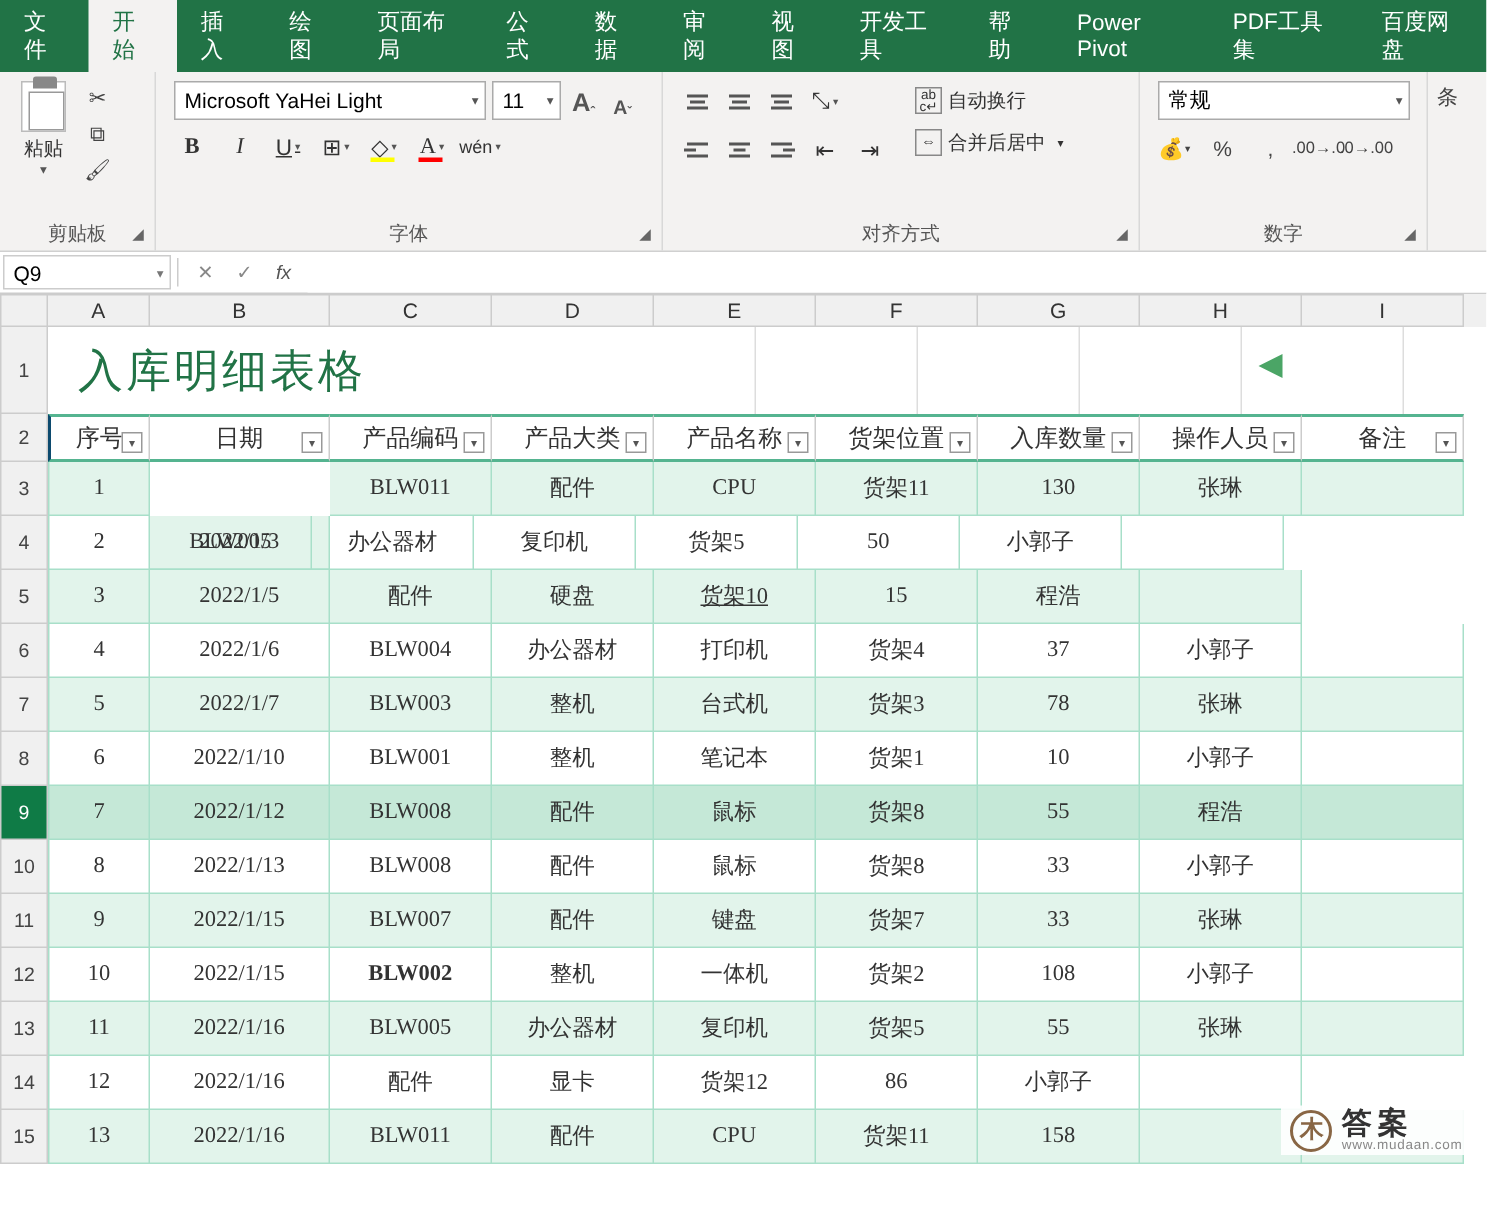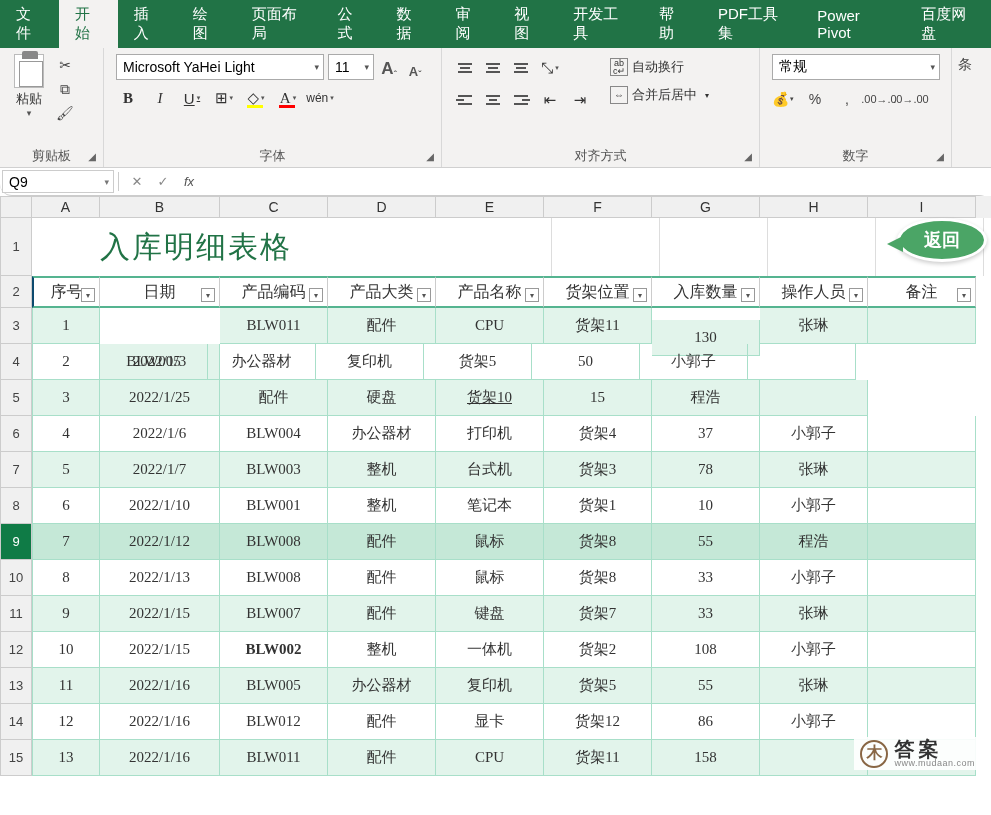--- a/index.html
+++ b/index.html
@@ -45,21 +45,21 @@
   .wrap-btn svg, .wrap-btn .wi { width:18px; height:18px;}
   
   .number-group-content { flex-direction: column; gap: 8px; padding: 2px 4px; }
   .number-combo { width: 168px; }
   .num-row { display:flex; gap:10px; align-items:center;}
   .num-btn { width:22px; height:22px; display:flex; align-items:center; justify-content:center; font-size:14px; color:#444; cursor:pointer;}
   
   .ribbon-right-edge { display:flex; align-items:flex-start; padding:8px 6px; font-size:14px; color:#444;}
   
   
-  .name-fx-row { display:flex; height:28px; border-bottom:1px solid #ccc; background:#fff; align-items:stretch;border-radius:12px;}
+  .name-fx-row { display:flex; height:28px; border-bottom:1px solid #ccc; background:#fff; align-items:stretch;}
   .name-box { width:112px; border:1px solid #ccc; margin:2px; background:#fff; display:flex; align-items:center; padding:0 6px; font-size:14px; position:relative; cursor:text;}
   .name-box .dd { position:absolute; right:4px; font-size:9px; color:#777;}
   .fx-btns { display:flex; align-items:center; gap:2px; padding:0 4px;}
   .fx-btn { width:24px; height:22px; display:flex; align-items:center; justify-content:center; color:#888; font-size:13px; cursor:pointer;}
   .fx-btn.fx { font-style:italic; color:#555;}
   .formula-input { flex:1; border:none; outline:none; padding:0 8px; font-size:14px;}
   .fx-sep { width:1px; background:#ccc; margin:4px 2px;}
   
   
   .grid-wrap { position:relative; flex:1; overflow:hidden; background:#fff;}
@@ -112,22 +112,22 @@
     <div class="ribbon-tab active">开始</div>
     <div class="ribbon-tab">插入</div>
     <div class="ribbon-tab">绘图</div>
     <div class="ribbon-tab">页面布局</div>
     <div class="ribbon-tab">公式</div>
     <div class="ribbon-tab">数据</div>
     <div class="ribbon-tab">审阅</div>
     <div class="ribbon-tab">视图</div>
     <div class="ribbon-tab">开发工具</div>
     <div class="ribbon-tab">帮助</div>
+    <div class="ribbon-tab">Power Pivot</div>
     <div class="ribbon-tab">PDF工具集</div>
-    <div class="ribbon-tab">Power Pivot</div>
     <div class="ribbon-tab">百度网盘</div>
   </div>
 
 <div class="ribbon-body">
 
   <div class="ribbon-group" style="width:104px">
     <div class="ribbon-group-content">
       <div class="paste-big">
         <div class="paste-icon"></div>
         <div class="paste-label">粘贴</div>
@@ -298,21 +298,21 @@
         <div class="row-h" style="height: 36px;">10</div>
         <div class="row-h" style="height: 36px;">11</div>
         <div class="row-h" style="height: 36px;">12</div>
         <div class="row-h" style="height: 36px;">13</div>
         <div class="row-h" style="height: 36px;">14</div>
         <div class="row-h" style="height: 36px;">15</div>
       </div>
     <div class="cells" id="cells" style="position:relative">
 
     <div class="cell-row title-row" style="height: 58px;">
-          <div class="cell title-text" style="width: 472px; height: 100%; margin-left: 48px;">入库明细表格</div>
+          <div class="cell title-text" style="width: 472px; height: 100%;">入库明细表格</div>
           <div class="cell col-E" style="width: 108px; height: 100%;"></div>
           <div class="cell col-F" style="width: 108px; height: 100%;"></div>
           <div class="cell col-G" style="width: 108px; height: 100%;"></div>
           <div class="cell col-H" style="width: 108px; height: 100%;"></div>
           <div class="cell col-I" style="width: 108px; height: 100%;"></div>
         </div>
         <div class="cell-row header-row" style="height: 32px;">
           <div class="cell col-A" style="width: 68px; height: 100%;">序号<div class="filter-dd">▾</div></div>
           <div class="cell col-B" style="width: 120px; height: 100%;">日期<div class="filter-dd">▾</div></div>
           <div class="cell col-C" style="width: 108px; height: 100%;">产品编码<div class="filter-dd">▾</div></div>
@@ -323,37 +323,37 @@
           <div class="cell col-H" style="width: 108px; height: 100%;">操作人员<div class="filter-dd">▾</div></div>
           <div class="cell col-I" style="width: 108px; height: 100%;">备注<div class="filter-dd">▾</div></div>
         </div>
         <div class="cell-row data-row odd" style="height: 36px;">
           <div class="cell col-A" style="width: 68px; height: 100%;">1</div>
           <div class="cell col-B" style="width: 120px; height: 100%; margin-top: 36px;">2022/1/3</div>
           <div class="cell col-C" style="width: 108px; height: 100%;">BLW011</div>
           <div class="cell col-D" style="width: 108px; height: 100%;">配件</div>
           <div class="cell col-E" style="width: 108px; height: 100%;">CPU</div>
           <div class="cell col-F" style="width: 108px; height: 100%;">货架11</div>
-          <div class="cell col-G" style="width: 108px; height: 100%; margin-top: 12px;">130</div>
+          <div class="cell col-G" style="width: 108px; height: 100%;">130</div>
           <div class="cell col-H" style="width: 108px; height: 100%;">张琳</div>
           <div class="cell col-I" style="width: 108px; height: 100%;"></div>
         </div>
         <div class="cell-row data-row" style="height: 36px;">
           <div class="cell col-A" style="width: 68px; height: 100%;">2</div>
           <div class="cell col-C" style="width: 108px; height: 100%;">BLW005</div>
           <div class="cell col-D" style="width: 108px; height: 100%;">办公器材</div>
           <div class="cell col-E" style="width: 108px; height: 100%;">复印机</div>
           <div class="cell col-F" style="width: 108px; height: 100%;">货架5</div>
           <div class="cell col-G" style="width: 108px; height: 100%;">50</div>
           <div class="cell col-H" style="width: 108px; height: 100%;">小郭子</div>
           <div class="cell col-I" style="width: 108px; height: 100%;"></div>
         </div>
         <div class="cell-row data-row odd" style="height: 36px;">
           <div class="cell col-A" style="width: 68px; height: 100%;">3</div>
-          <div class="cell col-B" style="width: 120px; height: 100%;">2022/1/25</div>
+          <div class="cell col-B" style="width: 120px; height: 100%;">2022/1/5</div>
           <div class="cell col-D" style="width: 108px; height: 100%;">配件</div>
           <div class="cell col-E" style="width: 108px; height: 100%;">硬盘</div>
           <div class="cell col-F" style="width: 108px; height: 100%; text-decoration: underline;">货架10</div>
           <div class="cell col-G" style="width: 108px; height: 100%;">15</div>
           <div class="cell col-H" style="width: 108px; height: 100%;">程浩</div>
           <div class="cell col-I" style="width: 108px; height: 100%;"></div>
         </div>
         <div class="cell-row data-row" style="height: 36px;">
           <div class="cell col-A" style="width: 68px; height: 100%;">4</div>
           <div class="cell col-B" style="width: 120px; height: 100%;">2022/1/6</div>
@@ -438,42 +438,40 @@
           <div class="cell col-D" style="width: 108px; height: 100%;">办公器材</div>
           <div class="cell col-E" style="width: 108px; height: 100%;">复印机</div>
           <div class="cell col-F" style="width: 108px; height: 100%;">货架5</div>
           <div class="cell col-G" style="width: 108px; height: 100%;">55</div>
           <div class="cell col-H" style="width: 108px; height: 100%;">张琳</div>
           <div class="cell col-I" style="width: 108px; height: 100%;"></div>
         </div>
         <div class="cell-row data-row" style="height: 36px;">
           <div class="cell col-A" style="width: 68px; height: 100%;">12</div>
           <div class="cell col-B" style="width: 120px; height: 100%;">2022/1/16</div>
-          <div class="cell col-C" style="width: 108px; height: 100%;">BLW012</div>
           <div class="cell col-D" style="width: 108px; height: 100%;">配件</div>
           <div class="cell col-E" style="width: 108px; height: 100%;">显卡</div>
           <div class="cell col-F" style="width: 108px; height: 100%;">货架12</div>
           <div class="cell col-G" style="width: 108px; height: 100%;">86</div>
           <div class="cell col-H" style="width: 108px; height: 100%;">小郭子</div>
           <div class="cell col-I" style="width: 108px; height: 100%;"></div>
         </div>
         <div class="cell-row data-row odd" style="height: 36px;">
           <div class="cell col-A" style="width: 68px; height: 100%;">13</div>
           <div class="cell col-B" style="width: 120px; height: 100%;">2022/1/16</div>
           <div class="cell col-C" style="width: 108px; height: 100%;">BLW011</div>
           <div class="cell col-D" style="width: 108px; height: 100%;">配件</div>
           <div class="cell col-E" style="width: 108px; height: 100%;">CPU</div>
           <div class="cell col-F" style="width: 108px; height: 100%;">货架11</div>
           <div class="cell col-G" style="width: 108px; height: 100%;">158</div>
           <div class="cell col-H" style="width: 108px; height: 100%;"></div>
           <div class="cell col-I" style="width: 108px; height: 100%;"></div>
         </div>
         <div class="return-bubble">
         <div class="tail"></div>
-        <div class="oval">返回</div>
       </div>
       </div>
   </div>
 
   <div class="watermark">
     <div class="wm-logo">木</div>
     <div class="wm-text">
       <span class="big">答案</span>
       <span class="small">www.mudaan.com</span>
     </div>

